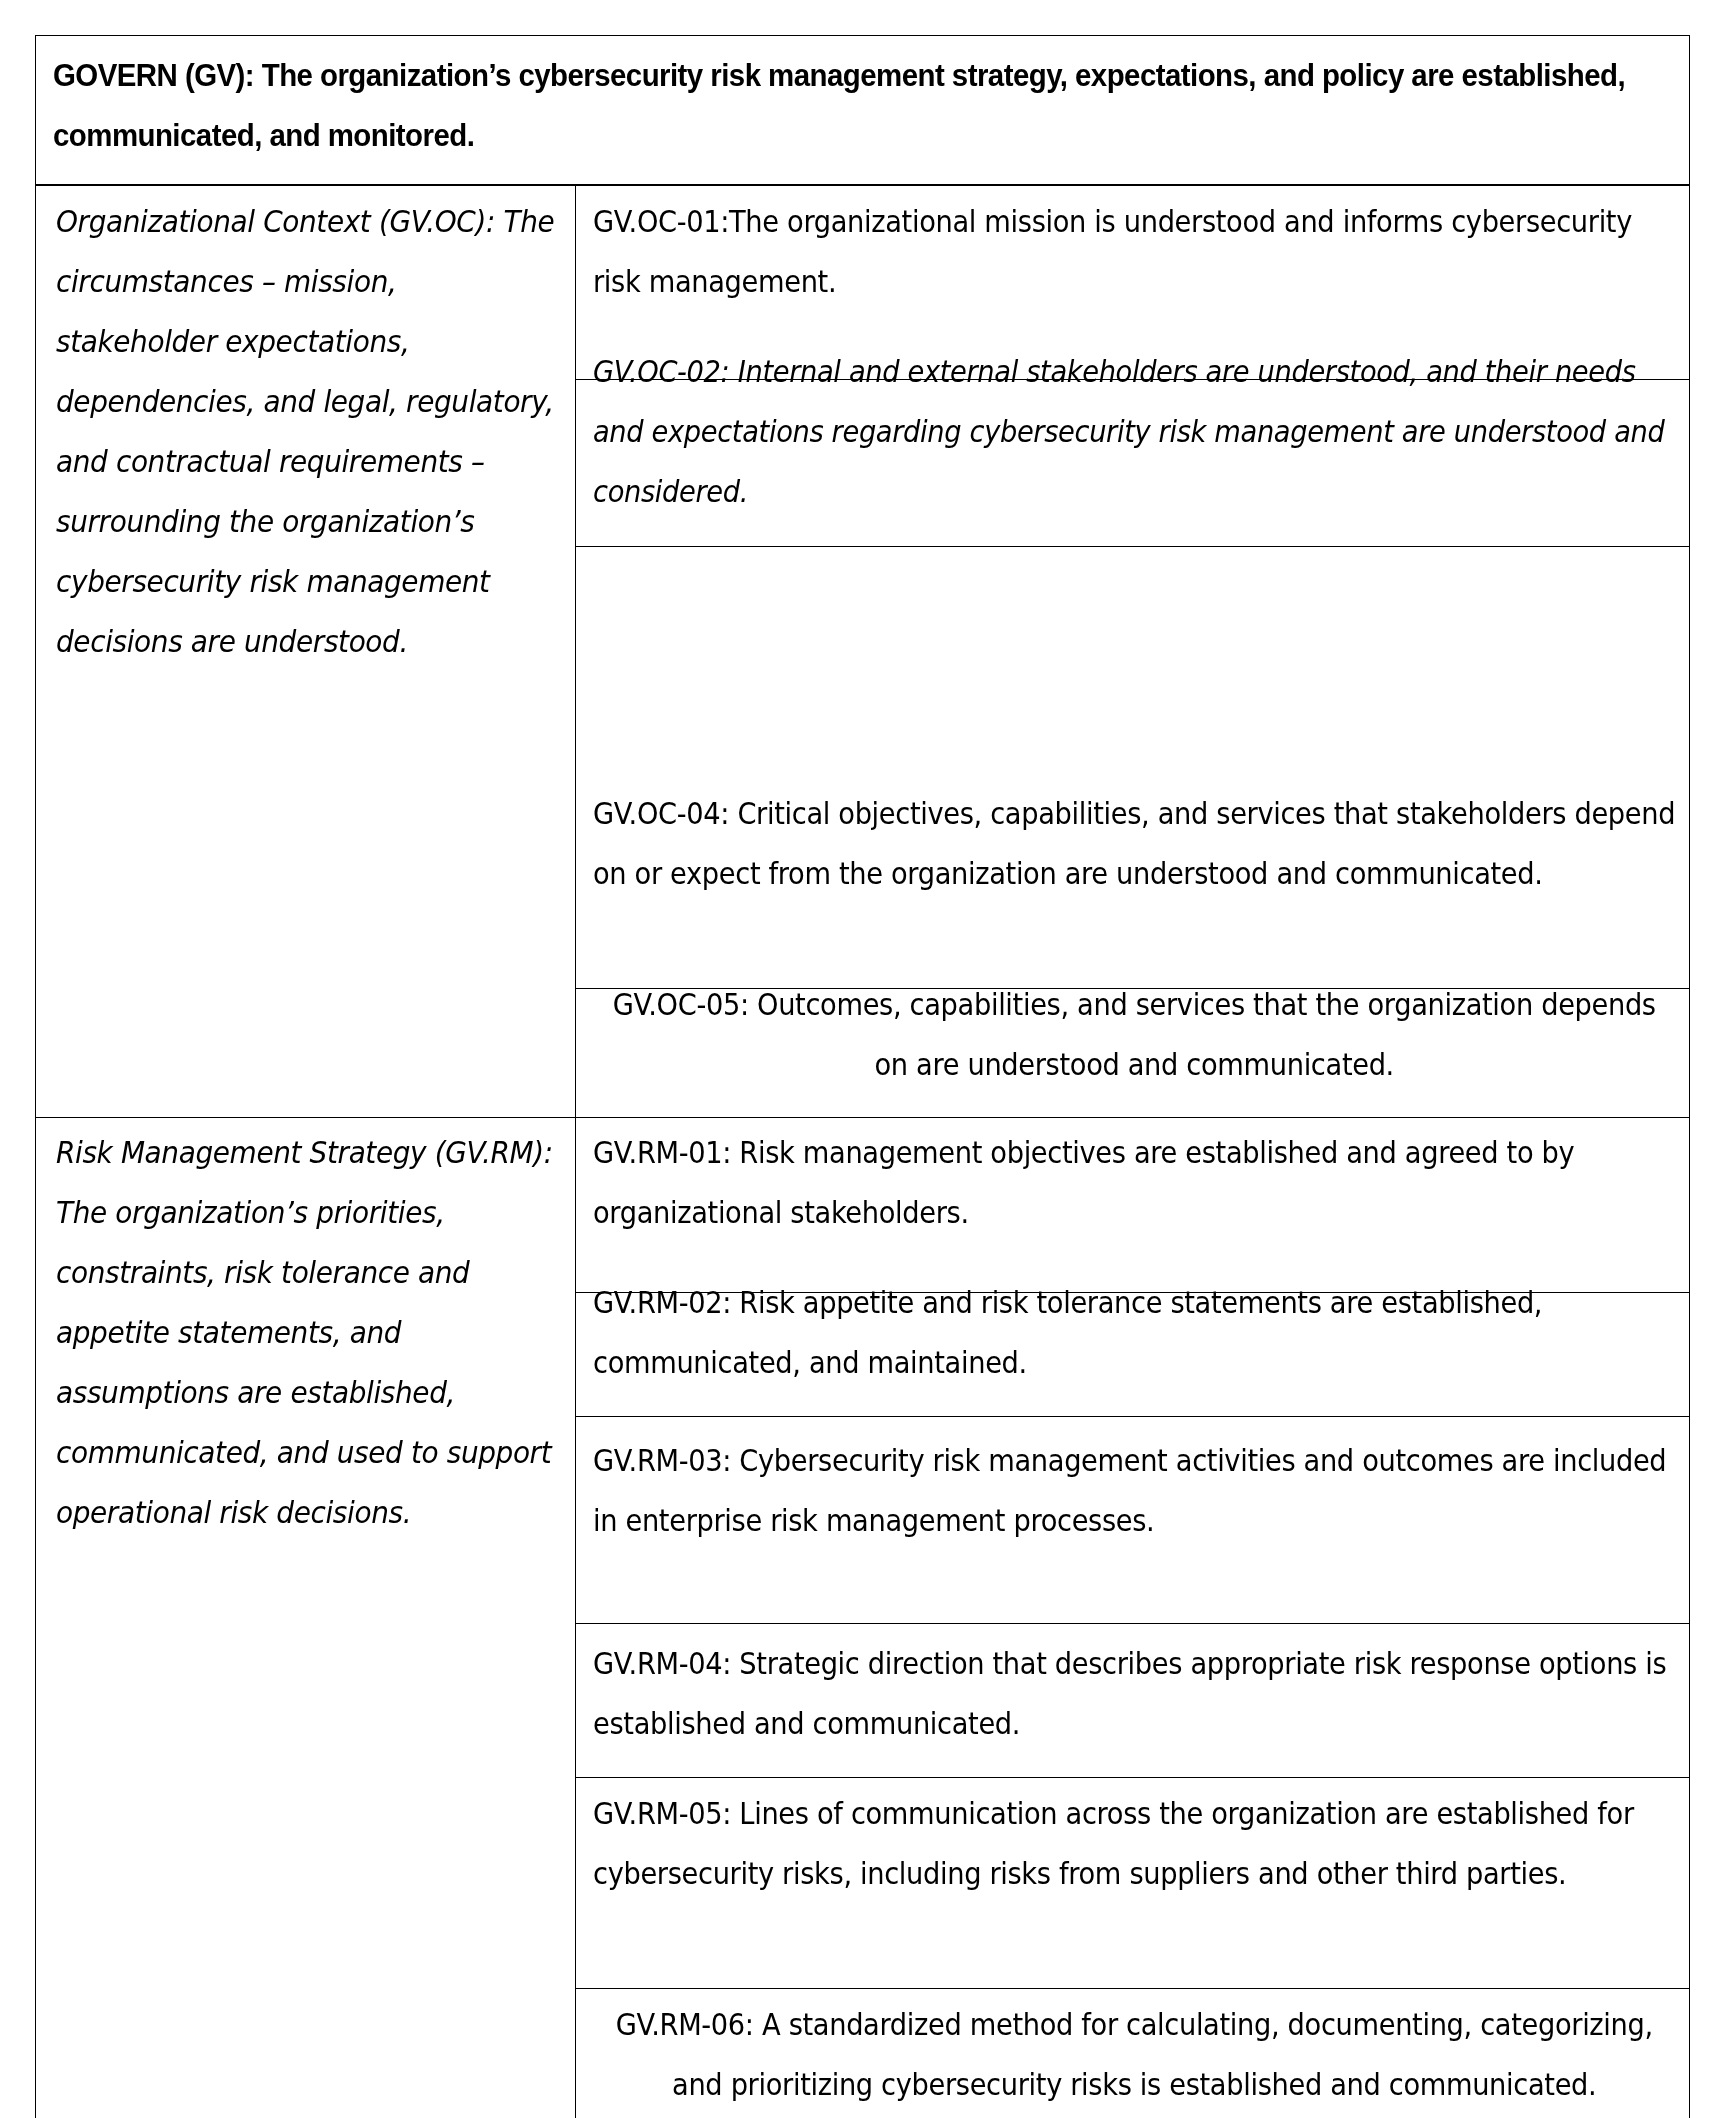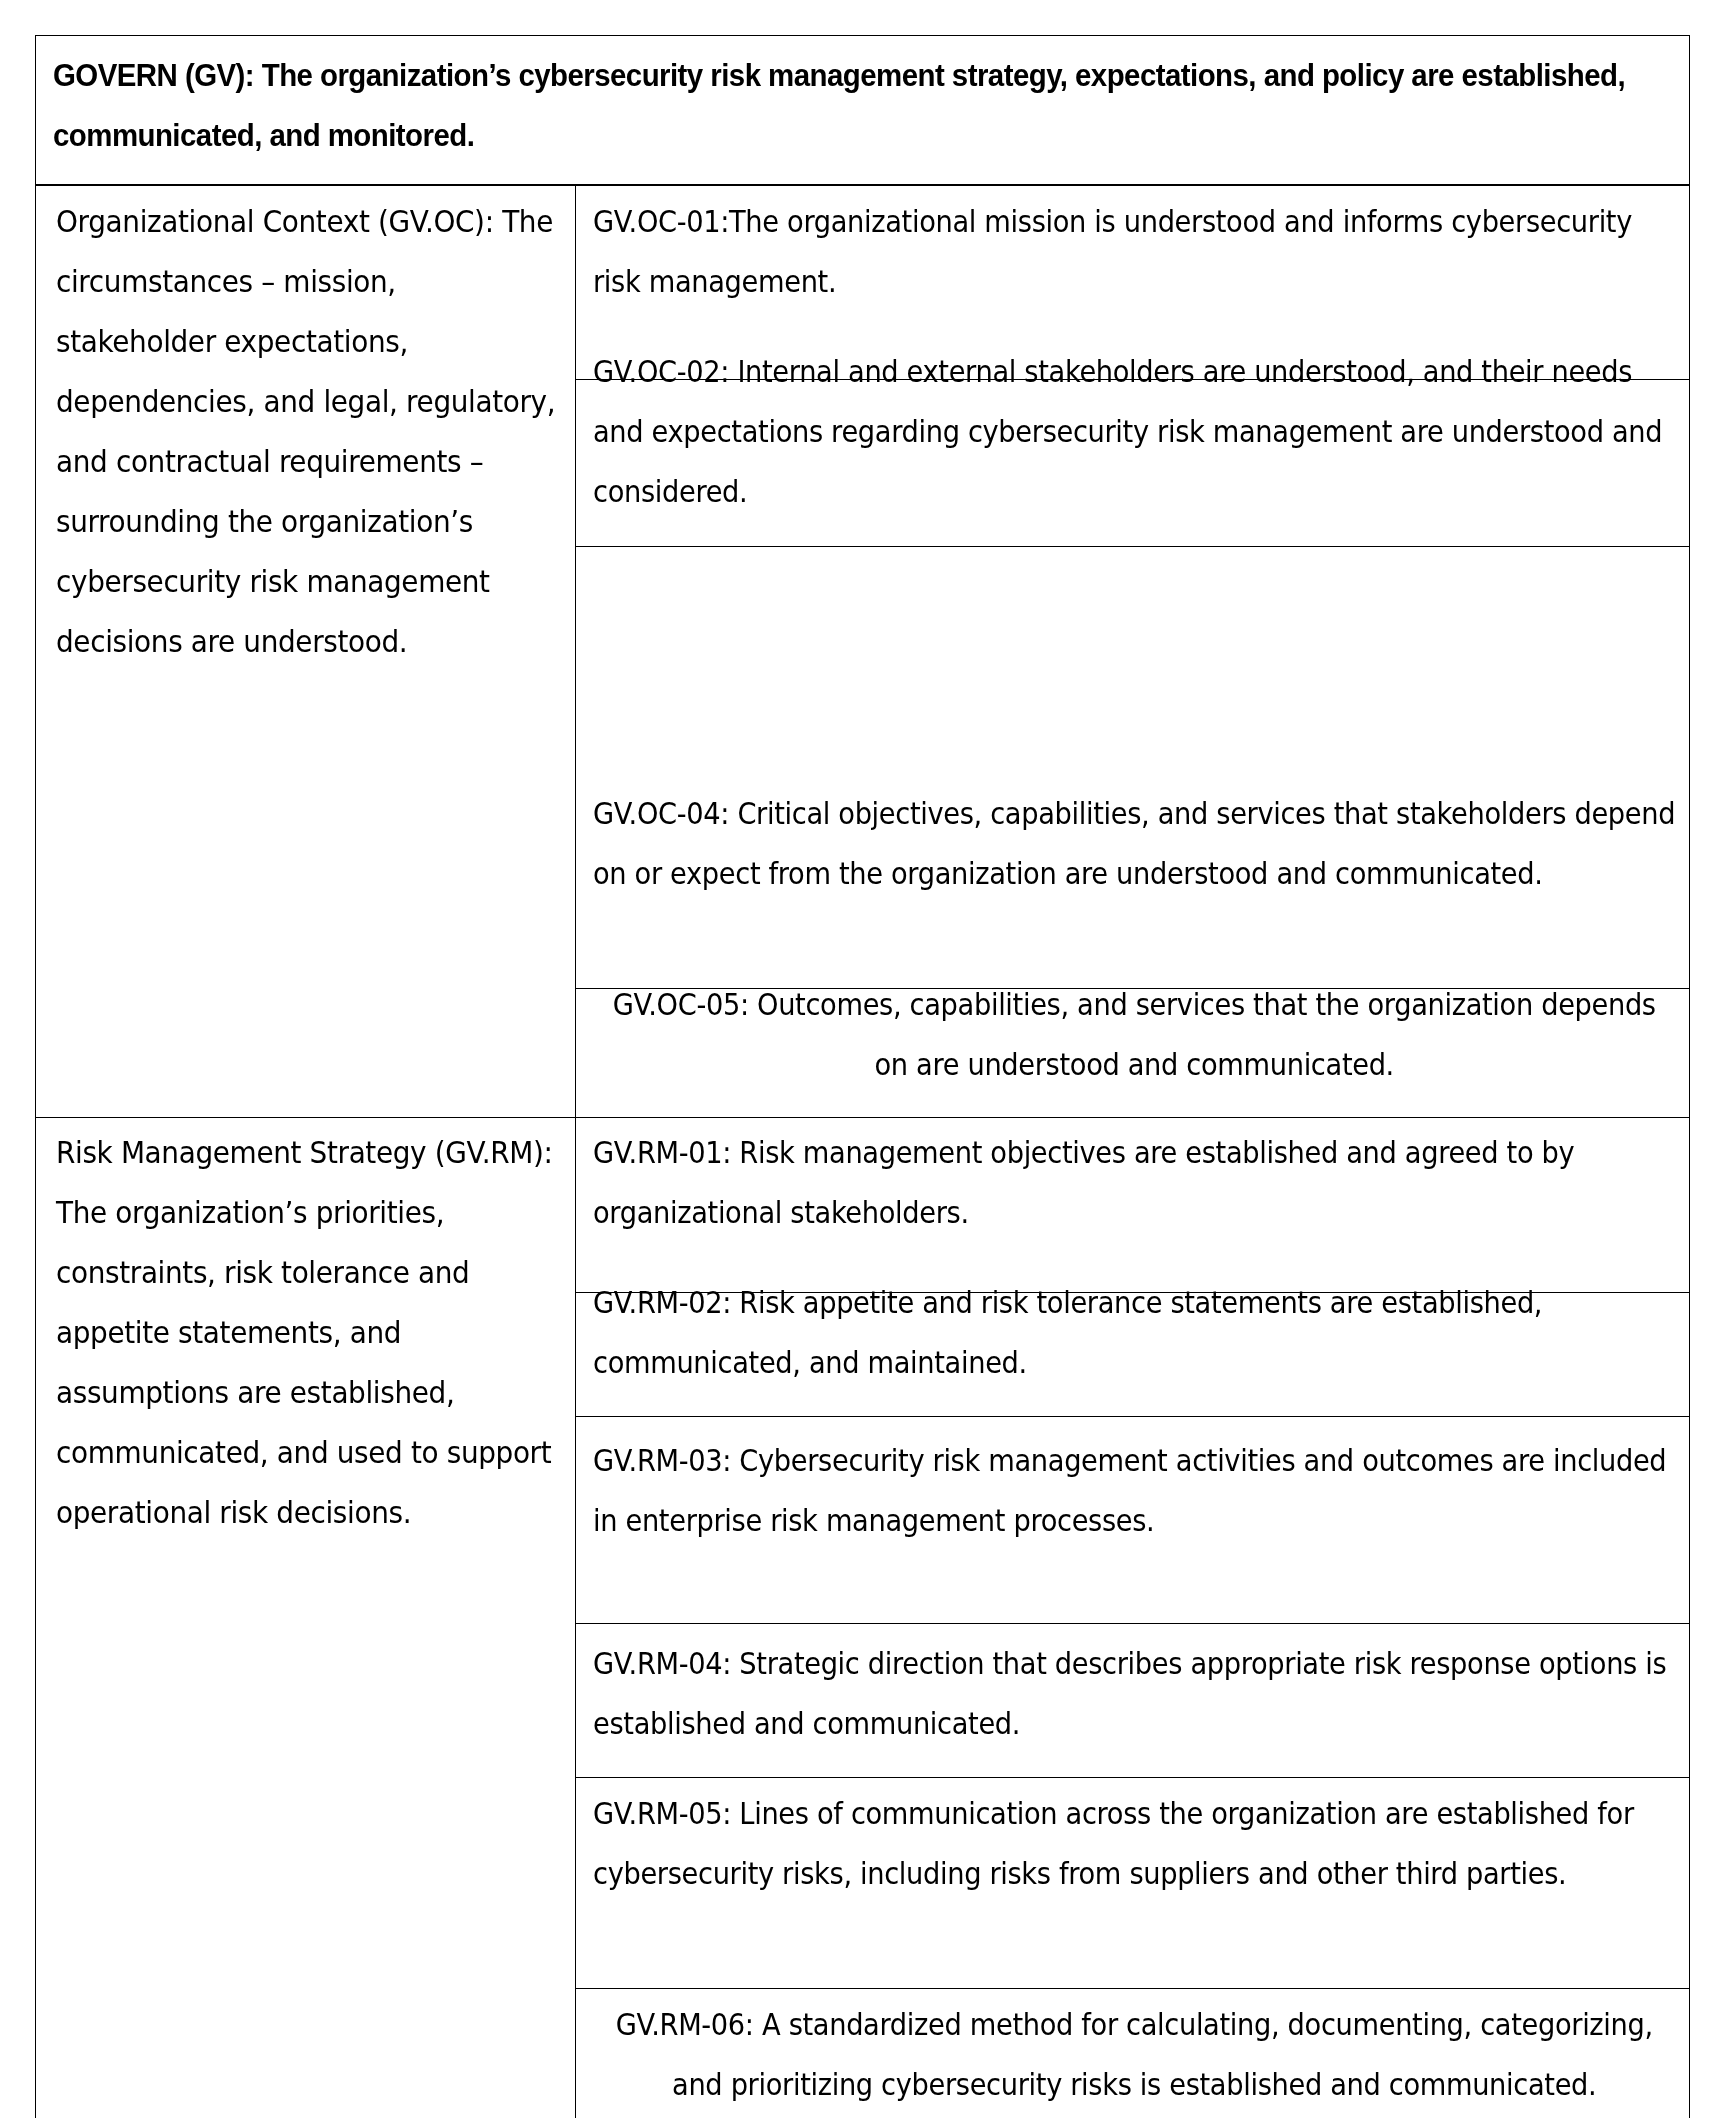--- a/index.html
+++ b/index.html
@@ -55,20 +55,21 @@
     .category.rm { top: 1081px; height: 1084px; }
     .cat-left {
       position: absolute;
       left: 0;
       top: 0;
       width: 540px;
       height: 100%;
       box-sizing: border-box;
       border-right: 1.7px solid #000;
       padding: 5.1px 17px 0 19.5px;
+      font-style: italic;
     }
     .cat-text {
       font-family: "DejaVu Sans", "Liberation Sans", sans-serif;
       font-size: 31px;
       line-height: 60px;
       margin: 0;
       letter-spacing: -0.4px;
       transform: scaleX(0.90);
       transform-origin: left top;
       width: 112%;
@@ -110,21 +111,21 @@
   </div>
 
   <div class="category oc">
     <div class="cat-left">
       <p class="cat-text">Organizational Context (GV.OC): The circumstances – mission, stakeholder expectations, dependencies, and legal, regulatory, and contractual requirements – surrounding the organization’s cybersecurity risk management decisions are understood.</p>
     </div>
     <div class="cat-right">
       <div class="sub" style="top:0;height:194px;">
         <p class="sub-text">GV.OC-01:The organizational mission is understood and informs cybersecurity risk management.</p>
       </div>
-      <div class="sub" style="top:150px;height:211px;">
+      <div class="sub" style="top:150px;height:211px;font-style:italic;">
         <p class="sub-text">GV.OC-02: Internal and external stakeholders are understood, and their needs and expectations regarding cybersecurity risk management are understood and considered.</p>
       </div>
       <div class="sub" style="top:592px;height:211px;">
         <p class="sub-text">GV.OC-04: Critical objectives, capabilities, and services that stakeholders depend on or expect from the organization are understood and communicated.</p>
       </div>
       <div class="sub last" style="top:783px;height:149px;">
         <p class="sub-text">GV.OC-05: Outcomes, capabilities, and services that the organization depends on are understood and communicated.</p>
       </div>
     </div>
   </div>

